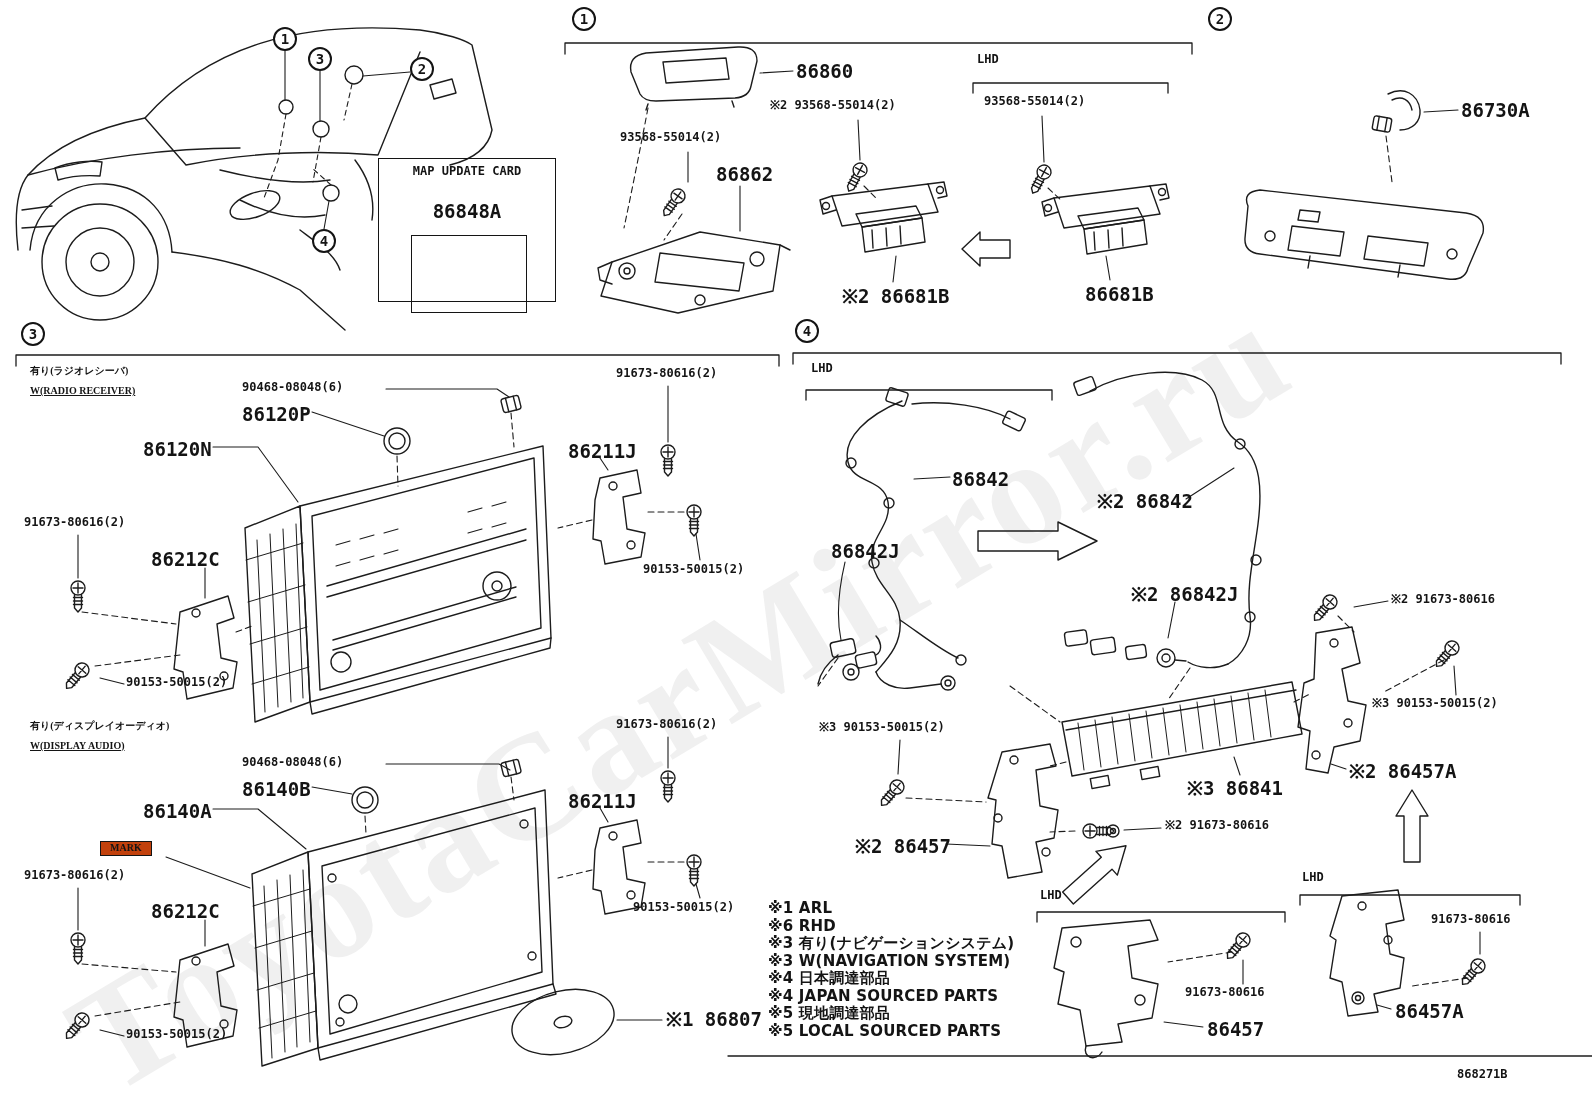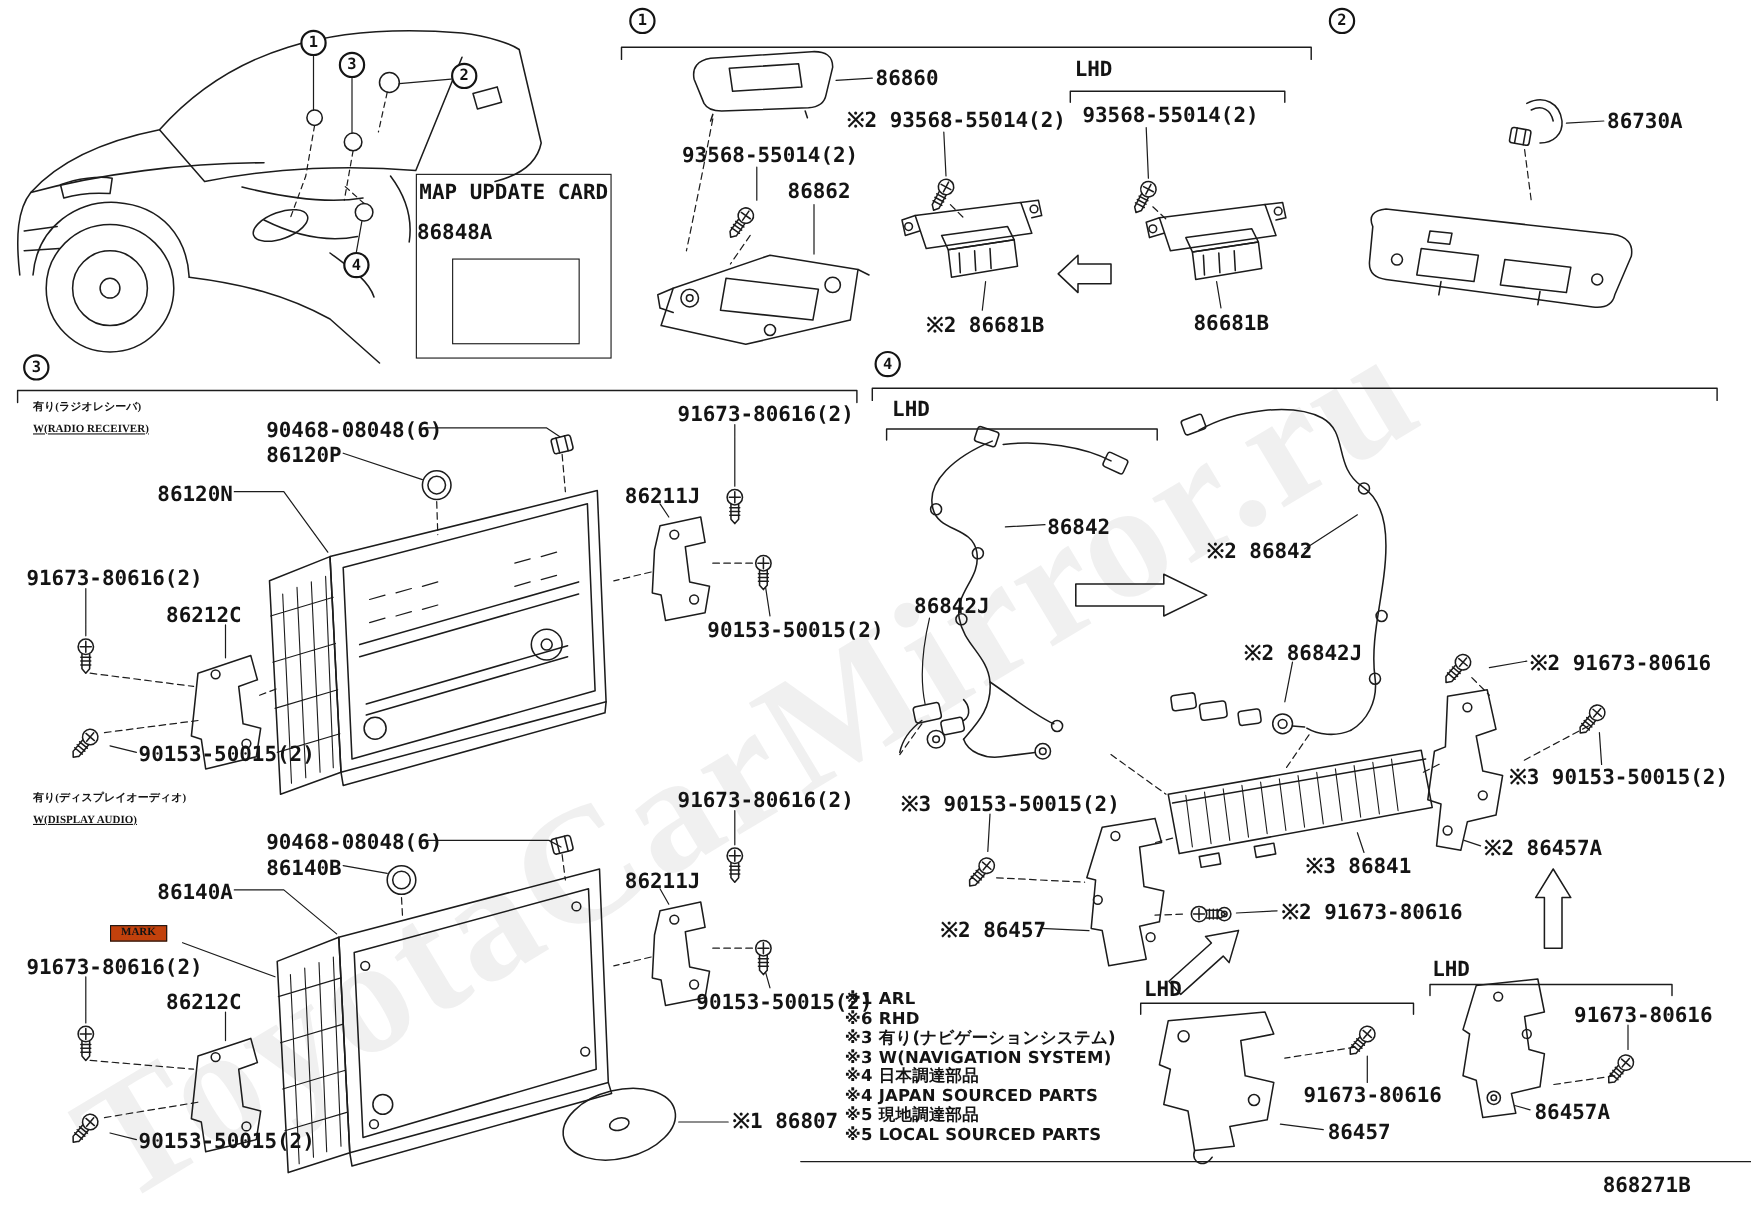--- a/index.html
+++ b/index.html
@@ -1,21 +1,21 @@
 <!DOCTYPE html>
 <html><head>
 <meta charset="utf-8">
 <style>
   *{margin:0;padding:0;box-sizing:border-box}
   html,body{background:#fff}
   #stage{position:relative;width:1592px;height:1099px;background:#fff;overflow:hidden;
          font-family:"DejaVu Sans Mono",monospace;color:#141414}
   .lbl{position:absolute;white-space:nowrap;line-height:1.08}
   .big{font-size:19px;font-weight:bold}
-  .med{font-size:19px;font-weight:bold}
+  .med{font-size:12px;font-weight:bold}
   .jp{font-family:Liberation Serif, serif;font-size:10px;font-weight:bold}
   .leg{font-family:"DejaVu Sans",sans-serif;font-size:15px;font-weight:bold;letter-spacing:.2px}
   .und{text-decoration:underline}
   .callout{position:absolute;width:24px;height:24px;border:2px solid #141414;border-radius:50%;
            font-size:14px;font-weight:bold;display:flex;align-items:center;justify-content:center;background:#fff}
   .boxed{border:1.7px solid #141414;padding:1px 9px;background:#c2410c}
   .wm{position:absolute;left:40px;top:980px;transform:rotate(-31deg);transform-origin:0 0;
       font-family:"Liberation Serif",serif;font-size:150px;font-weight:bold;
       color:rgba(70,70,70,0.08);letter-spacing:4px;pointer-events:none;white-space:nowrap}
   svg.art{position:absolute;left:0;top:0}
@@ -273,23 +273,23 @@
 
   <div class="callout" style="left:572px;top:7px">1</div>
   <div class="callout" style="left:1208px;top:7px">2</div>
   <div class="callout" style="left:21px;top:322px">3</div>
   <div class="callout" style="left:795px;top:319px">4</div>
   <div class="callout" style="left:273px;top:27px">1</div>
   <div class="callout" style="left:308px;top:47px">3</div>
   <div class="callout" style="left:410px;top:57px">2</div>
   <div class="callout" style="left:312px;top:229px">4</div>
 
-  <div class="cardbox" style="left:378px;top:158px;width:178px;height:168px">
+  <div class="cardbox" style="left:378px;top:158px;width:178px;height:144px">
     <div class="lbl med" style="left:0;right:0;top:6px;text-align:center">MAP UPDATE CARD</div>
-    <div class="lbl big" style="left:0;right:0;top:42px;text-align:left">86848A</div>
+    <div class="lbl big" style="left:0;right:0;top:42px;text-align:center">86848A</div>
     <div class="cardslot" style="left:32px;top:76px;width:116px;height:78px"></div>
   </div>
 
   <div class="lbl big" style="left:796px;top:61px">86860</div>
   <div class="lbl med" style="left:977px;top:53px">LHD</div>
   <div class="lbl med" style="left:770px;top:99px">※2 93568-55014(2)</div>
   <div class="lbl med" style="left:984px;top:95px">93568-55014(2)</div>
   <div class="lbl med" style="left:620px;top:131px">93568-55014(2)</div>
   <div class="lbl big" style="left:716px;top:164px">86862</div>
   <div class="lbl big" style="left:842px;top:286px">※2 86681B</div>

